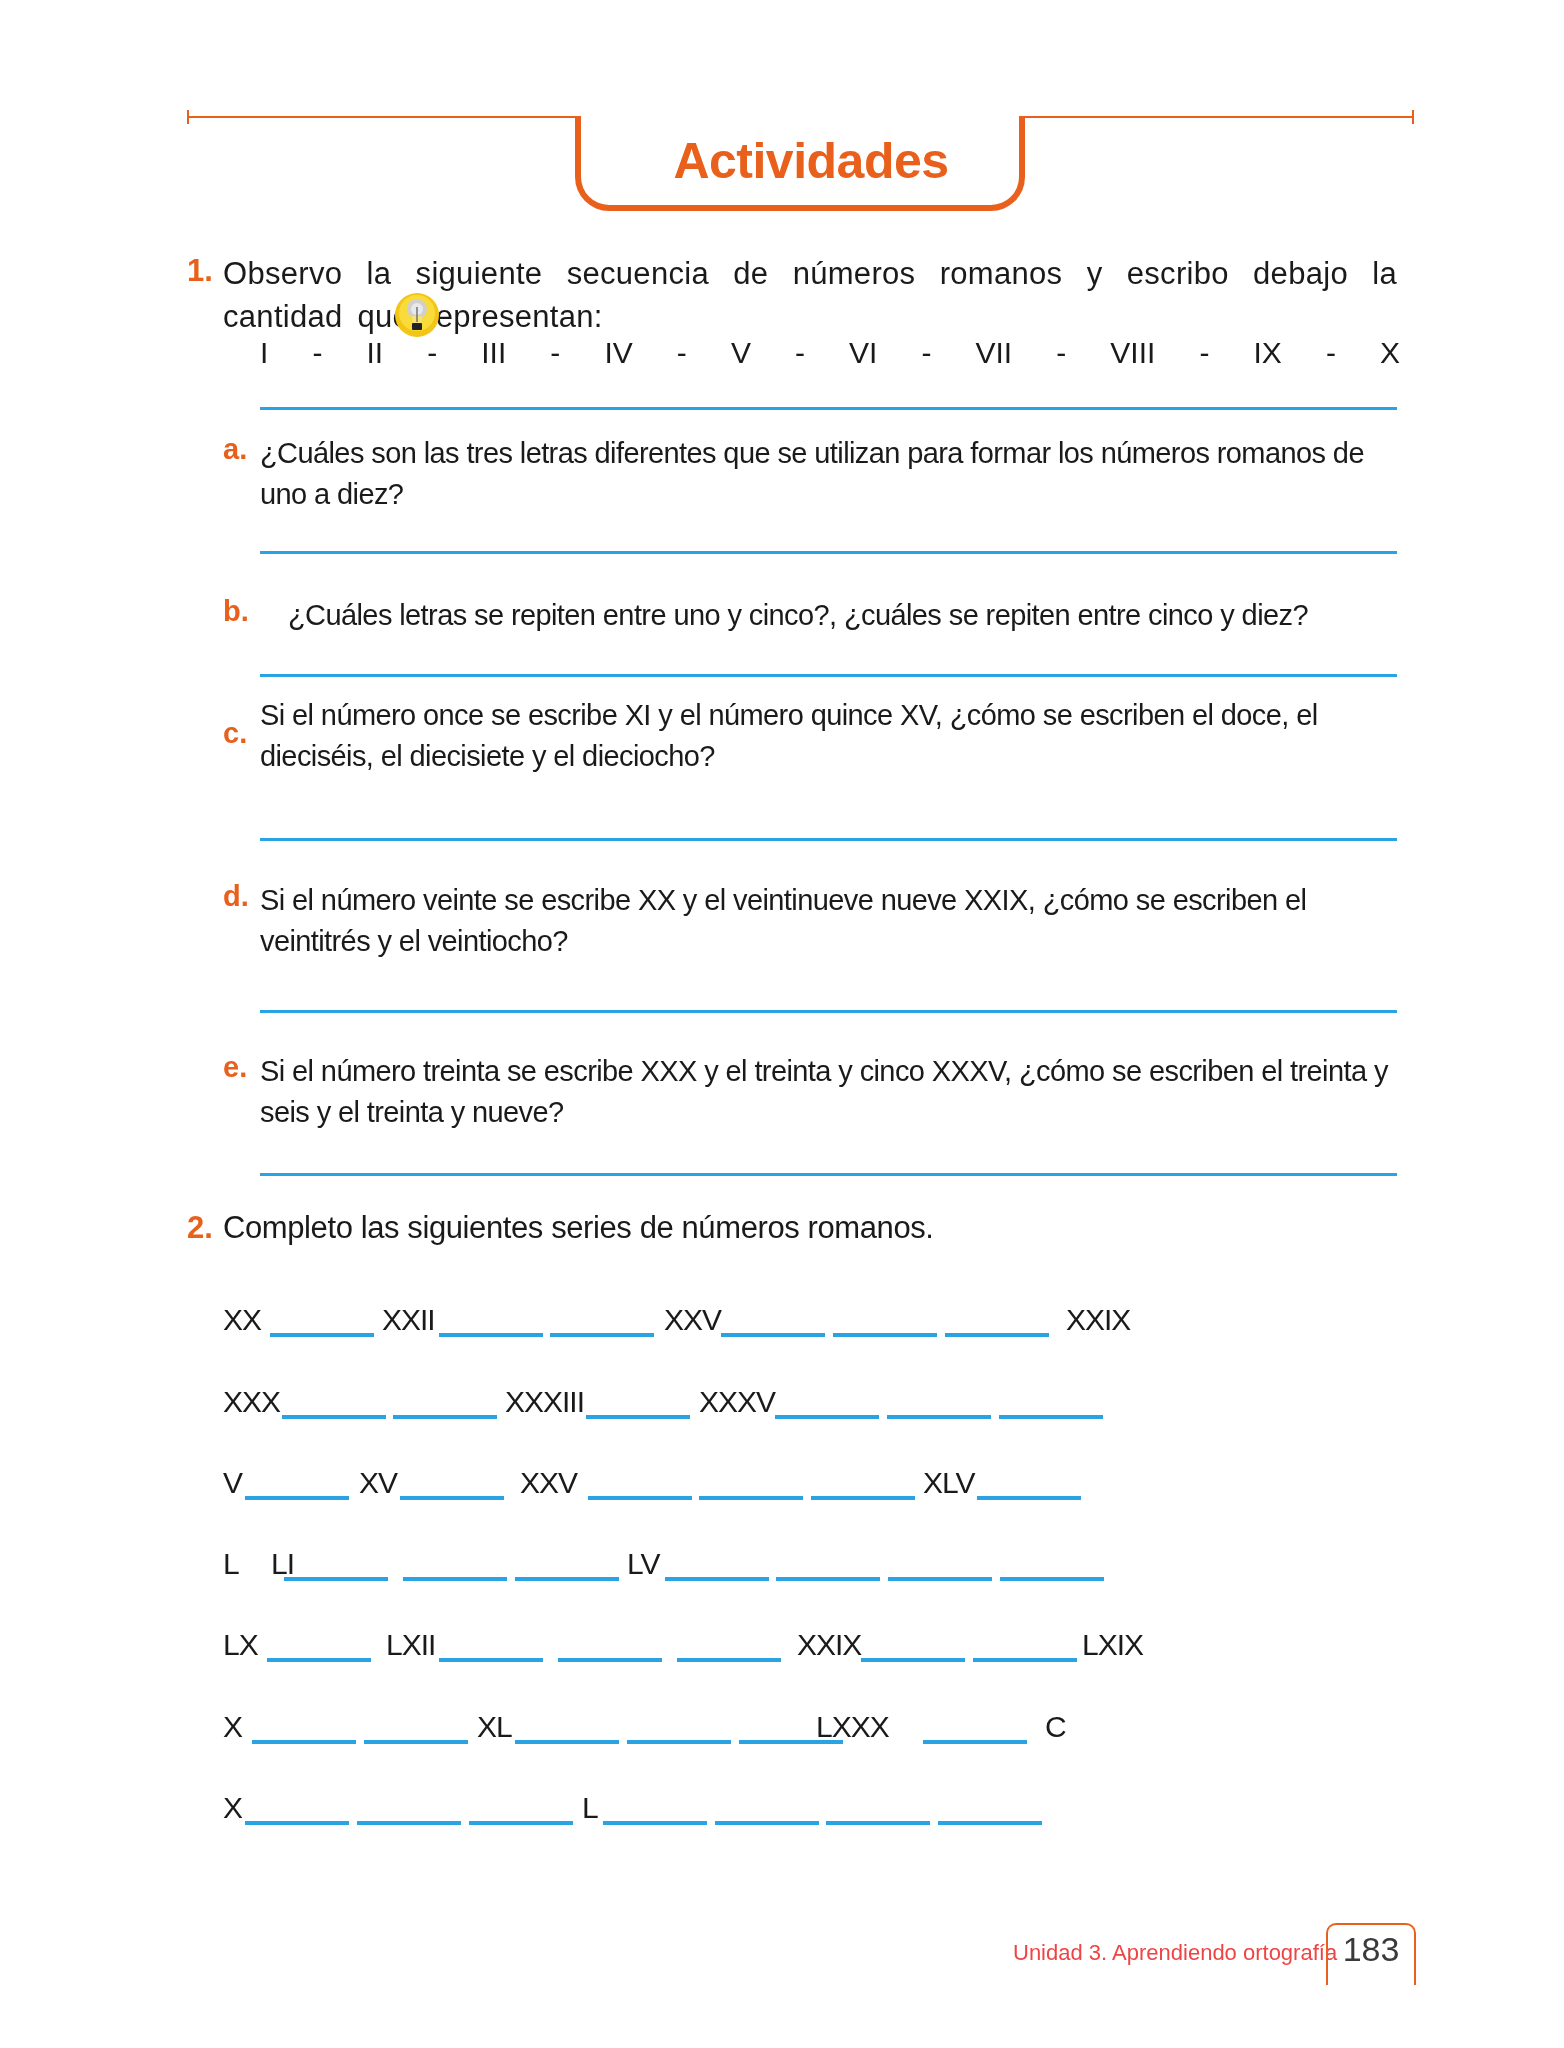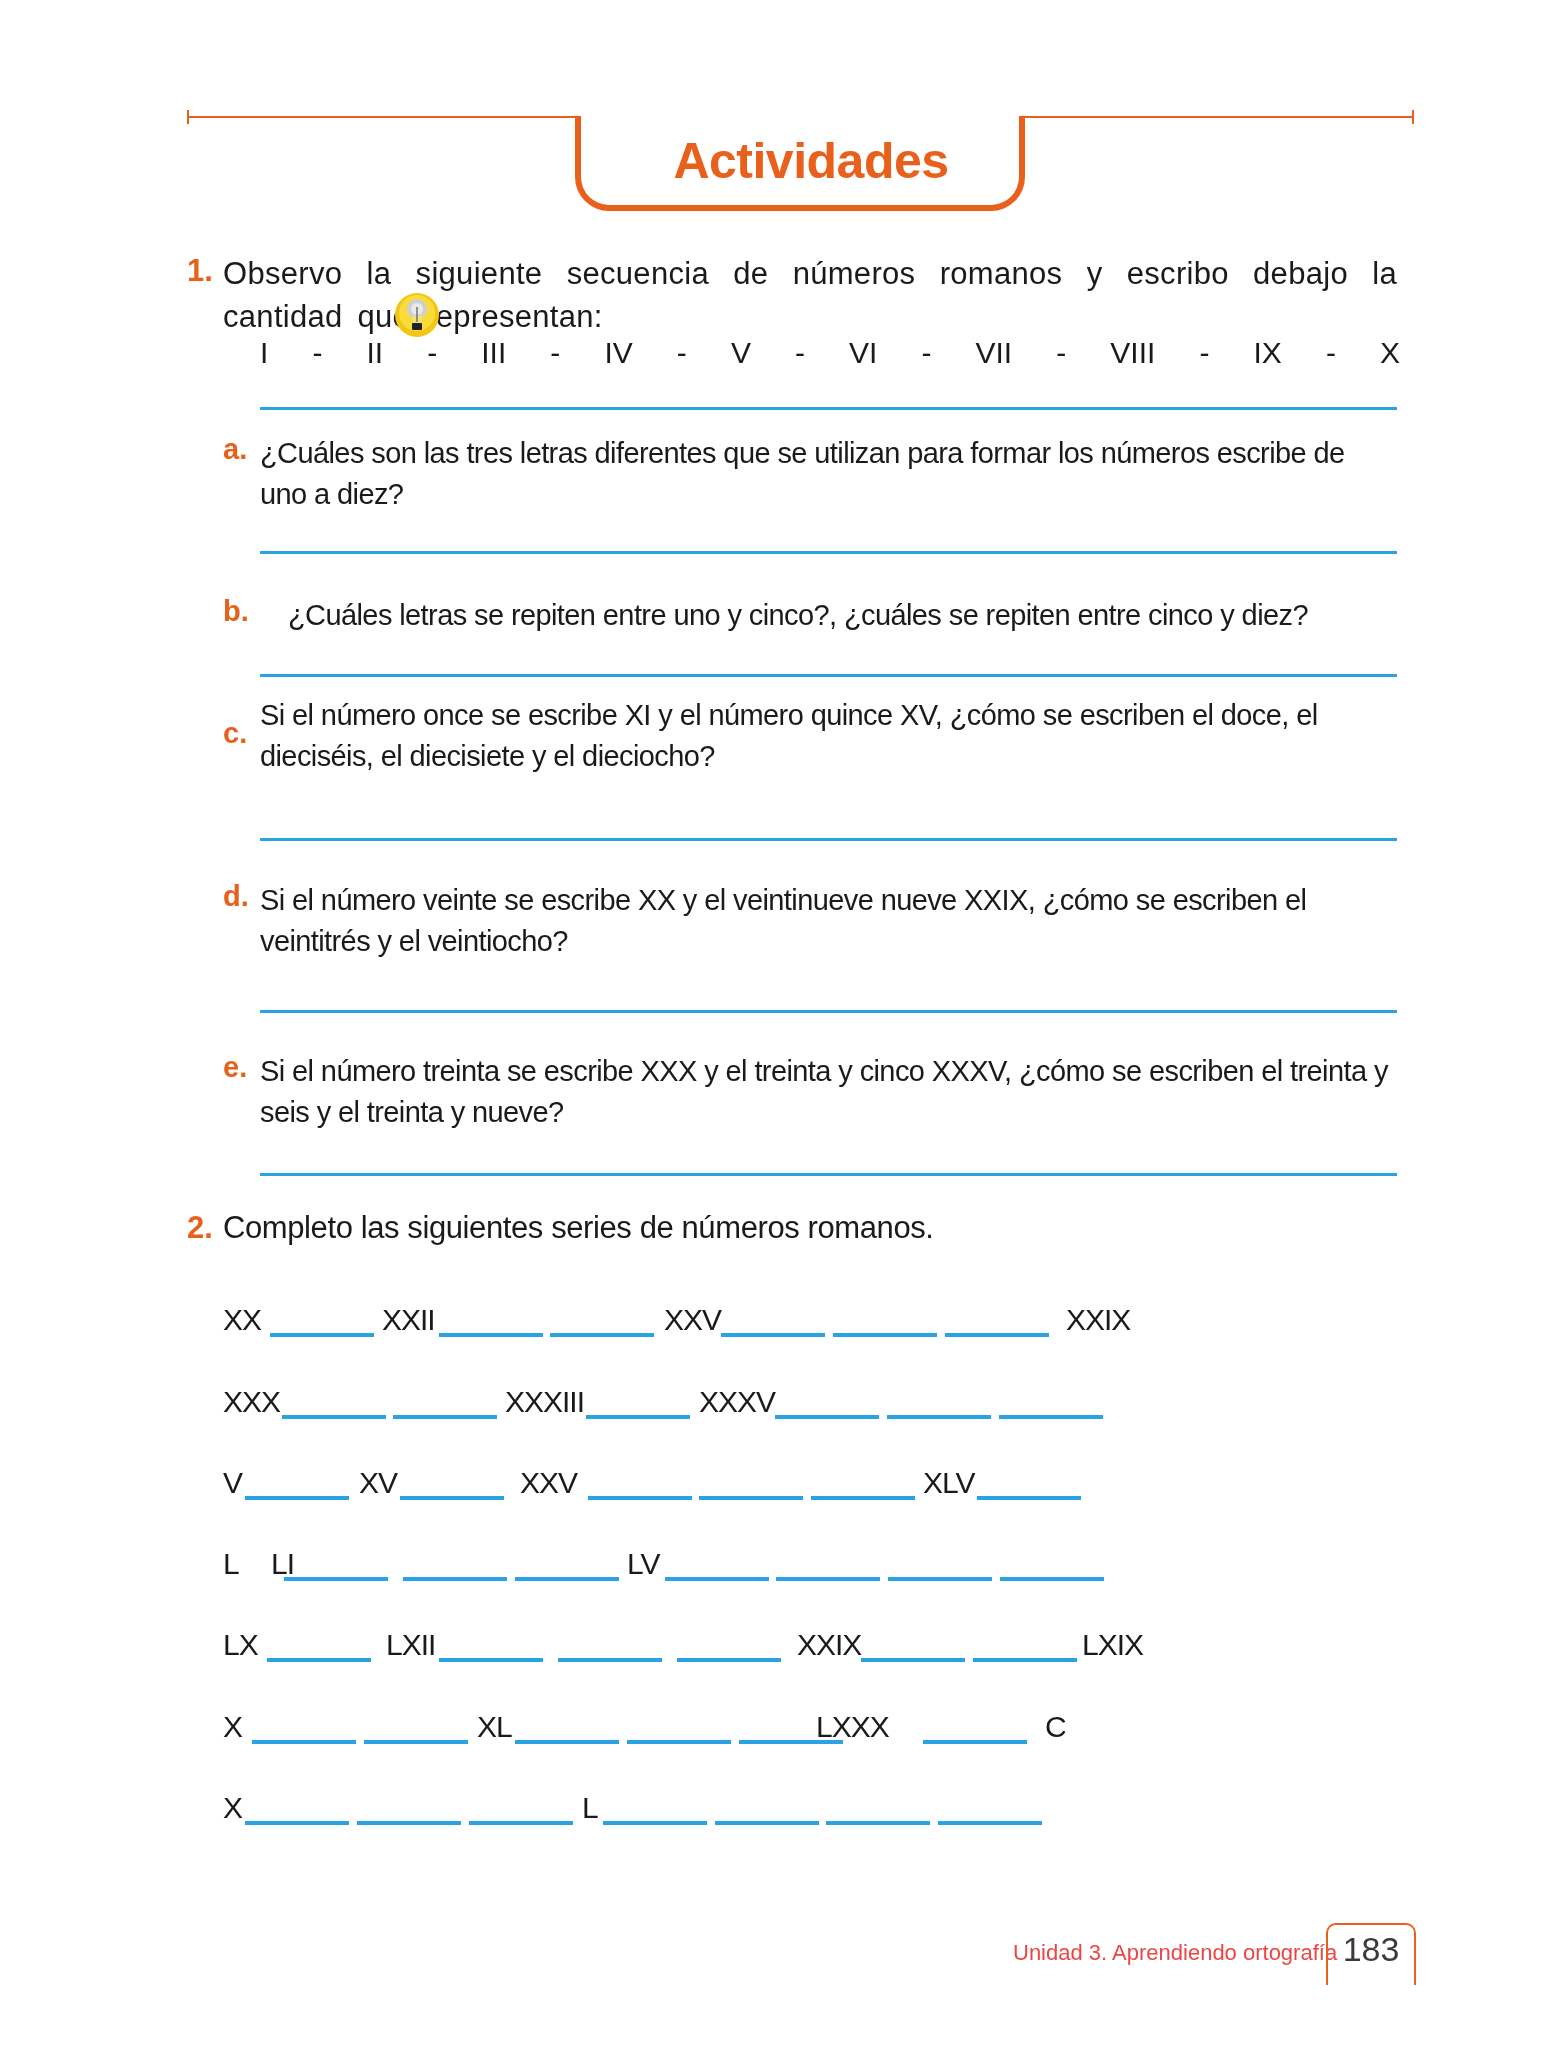--- a/index.html
+++ b/index.html
@@ -75,21 +75,21 @@
     <span>-</span>
     <span>VIII</span>
     <span>-</span>
     <span>IX</span>
     <span>-</span>
     <span>X</span>
   </div>
 <div class="abs answer-line" style="left:260px; top:407px; width:1137px;"></div>
 
 <div class="abs sub-label" style="top:433px;">a.</div>
-<div class="abs sub-text" style="top:433px;">¿Cuáles son las tres letras diferentes que se utilizan para formar los números escribe de uno a diez?</div>
+<div class="abs sub-text" style="top:433px;">¿Cuáles son las tres letras diferentes que se utilizan para formar los números romanos de uno a diez?</div>
 <div class="abs answer-line" style="left:260px; top:551px; width:1137px;"></div>
 
 <div class="abs sub-label" style="top:595px;">b.</div>
 <div class="abs sub-text" style="top:595px;margin-left:28px;">¿Cuáles letras se repiten entre uno y cinco?, ¿cuáles se repiten entre cinco y diez?</div>
 <div class="abs answer-line" style="left:260px; top:674px; width:1137px;"></div>
 
 <div class="abs sub-label" style="top:717px;">c.</div>
 <div class="abs sub-text" style="top:695px;">Si el número once se escribe XI y el número quince XV, ¿cómo se escriben el doce, el dieciséis, el diecisiete y el dieciocho?</div>
 <div class="abs answer-line" style="left:260px; top:838px; width:1137px;"></div>
 

